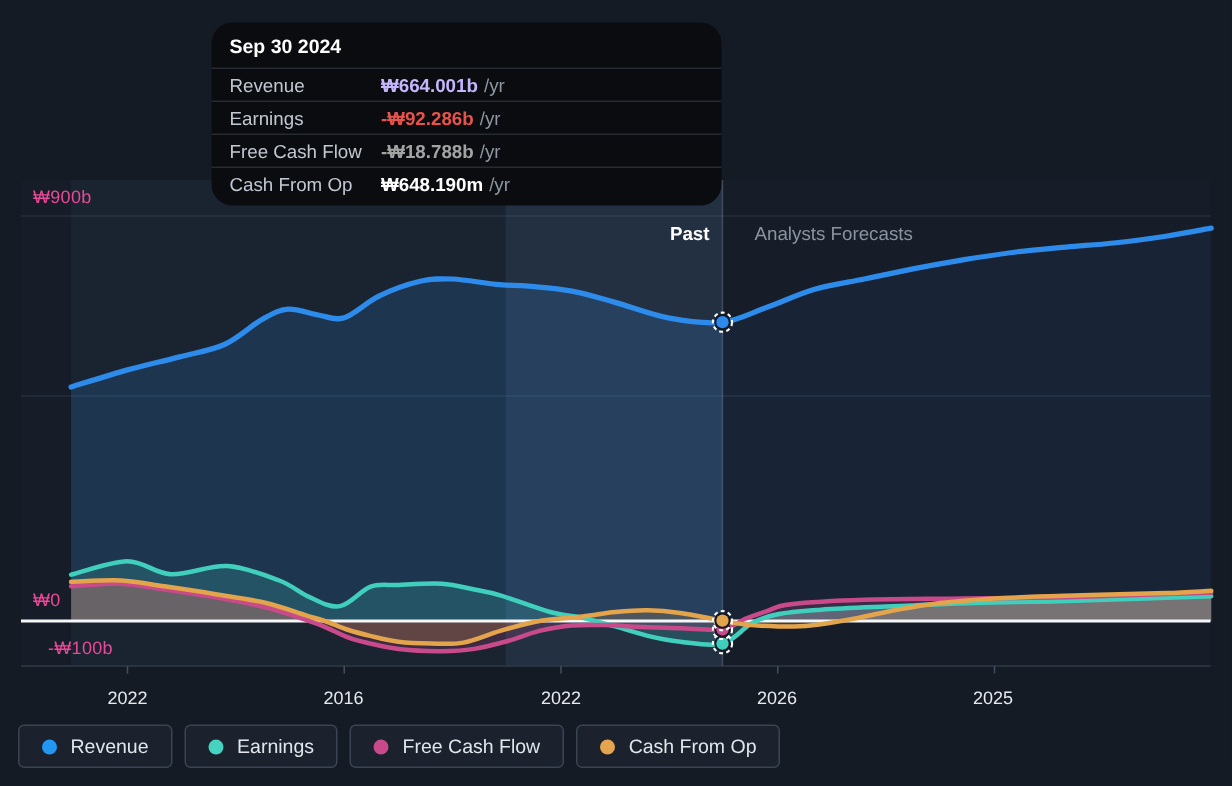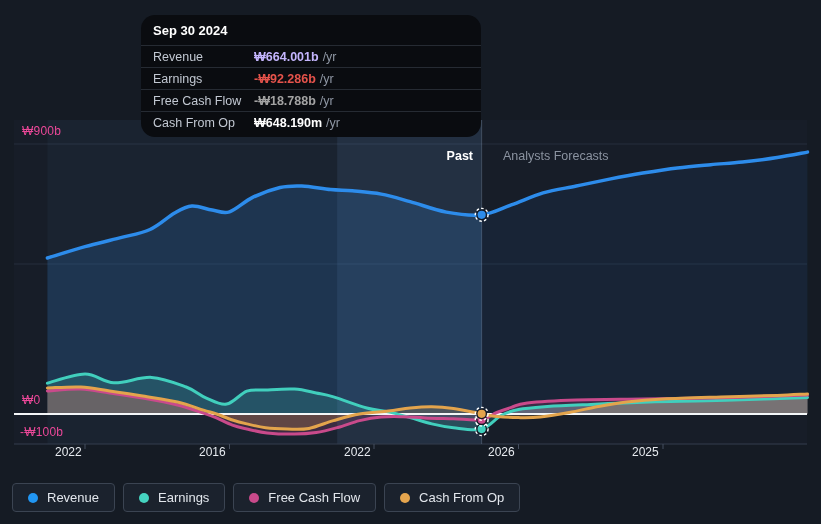--- a/index.html
+++ b/index.html
@@ -9,21 +9,21 @@
     font-family:"Liberation Sans", sans-serif;
     position:relative;
     overflow:hidden;
     -webkit-font-smoothing:antialiased;
   }
   .chart-wrap{position:absolute;inset:0;}
   svg{position:absolute;left:0;top:0;}
 
   
   .ylab{position:absolute;left:22px;font-size:12px;color:#ec4899;letter-spacing:.2px;}
-  .xlab{position:absolute;top:445px;width:60px;margin-left:-30px;text-align:left;font-size:12px;color:#e6eaef;}
+  .xlab{position:absolute;top:458px;width:60px;margin-left:-30px;text-align:center;font-size:12px;color:#e6eaef;}
 
   .past-label{position:absolute;left:381px;top:149px;width:92px;text-align:right;
     font-size:12.5px;font-weight:bold;color:#ffffff;}
   .forecast-label{position:absolute;left:503px;top:149px;font-size:12.5px;color:#8b93a0;}
 
   
   .tooltip{position:absolute;left:141px;top:15px;width:340px;background:#0a0c10;
     border-radius:14px;color:#c9ced8;font-size:12.5px;z-index:5;padding-bottom:4px;}
   .tooltip .tt-title{font-weight:bold;color:#fff;font-size:13px;padding:8px 12px 7px;}
   .tt-row{display:flex;align-items:center;border-top:1px solid #262b33;padding:4px 12px 3px;}
@@ -77,21 +77,21 @@
       <circle cx="481.65249999998423" cy="419.6364" r="6.4" fill="none" stroke="#ffffff" stroke-width="1.4" stroke-dasharray="2.6 2.2"></circle>
       <circle cx="481.65249999998423" cy="419.6364" r="5.4" fill="#131823"></circle>
       <circle cx="481.65249999998423" cy="419.6364" r="4.1" fill="#c94a8b"></circle>
       <circle cx="481.65249999998423" cy="413.8056" r="6.4" fill="none" stroke="#ffffff" stroke-width="1.4" stroke-dasharray="2.6 2.2"></circle>
       <circle cx="481.65249999998423" cy="413.8056" r="5.4" fill="#131823"></circle>
       <circle cx="481.65249999998423" cy="413.8056" r="4.1" fill="#e3a44c"></circle>
     </svg>
 
   <div class="ylab" style="top:124px">₩900b</div>
   <div class="ylab" style="top:393px">₩0</div>
-  <div class="ylab" style="top:425px;left:20px">-₩100b</div>
+  <div class="ylab" style="top:425px;left:32px">-₩100b</div>
 
   <div class="xlab" style="left:85px">2022</div>
   <div class="xlab" style="left:229px">2016</div>
   <div class="xlab" style="left:374px">2022</div>
   <div class="xlab" style="left:518px">2026</div>
   <div class="xlab" style="left:662px">2025</div>
 
   <div class="past-label">Past</div>
   <div class="forecast-label">Analysts Forecasts</div>
 

